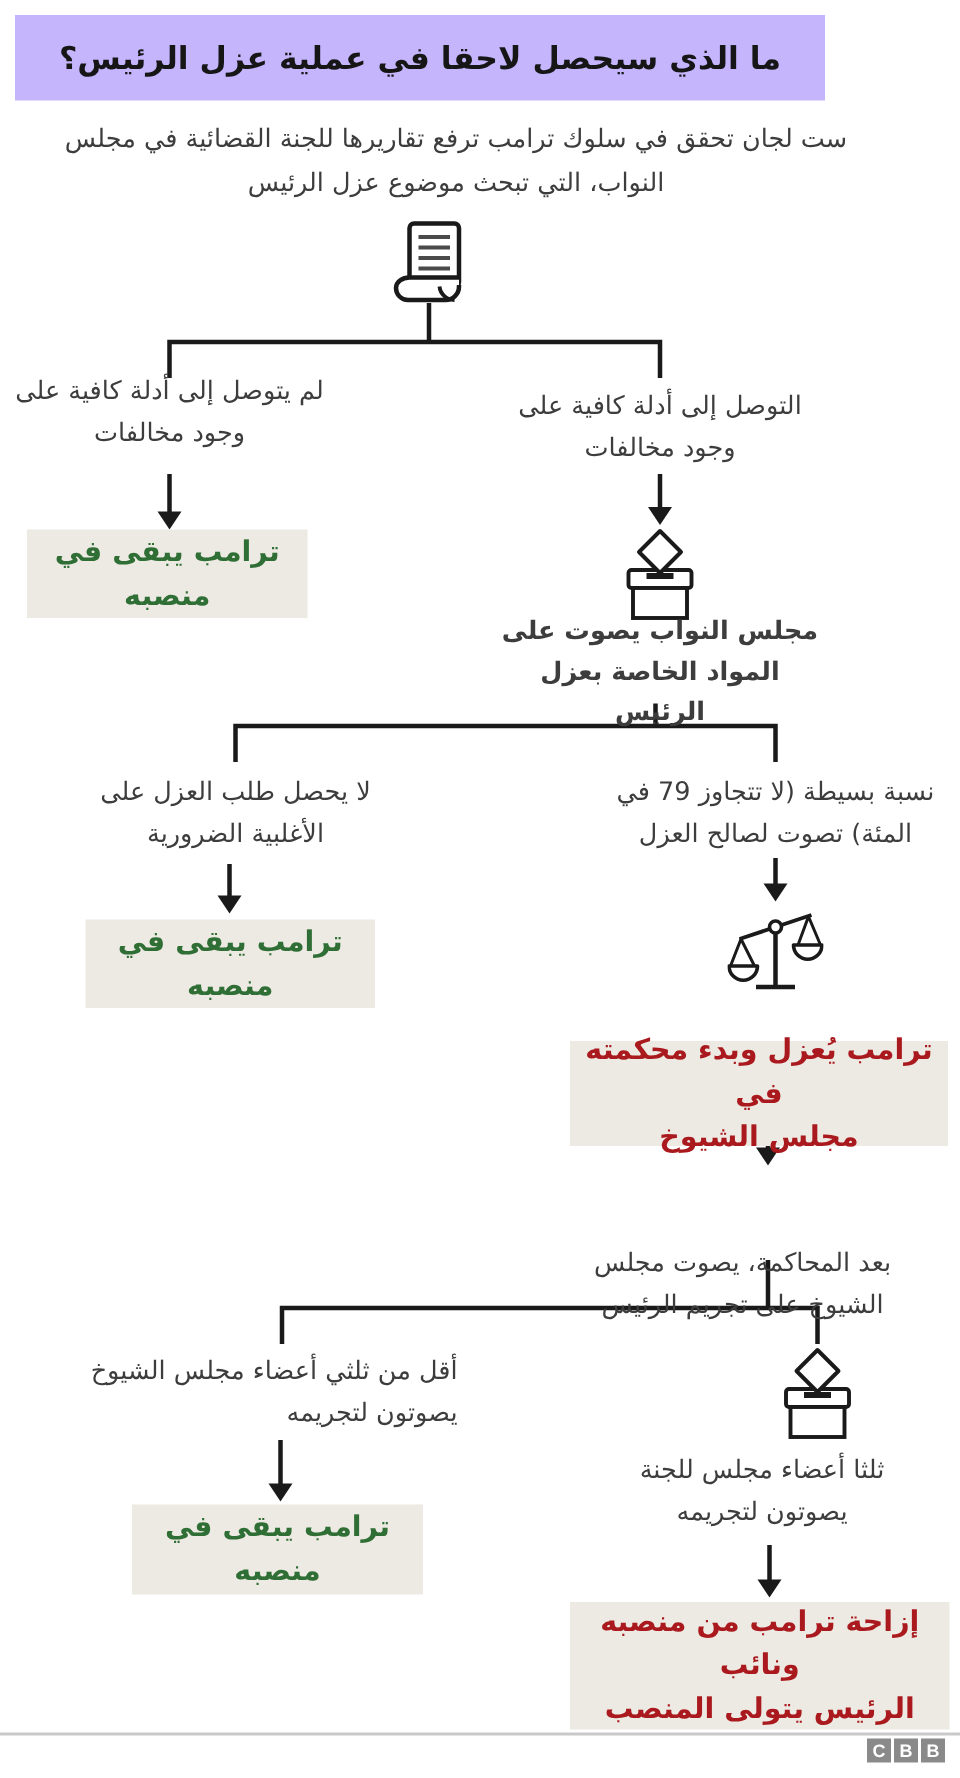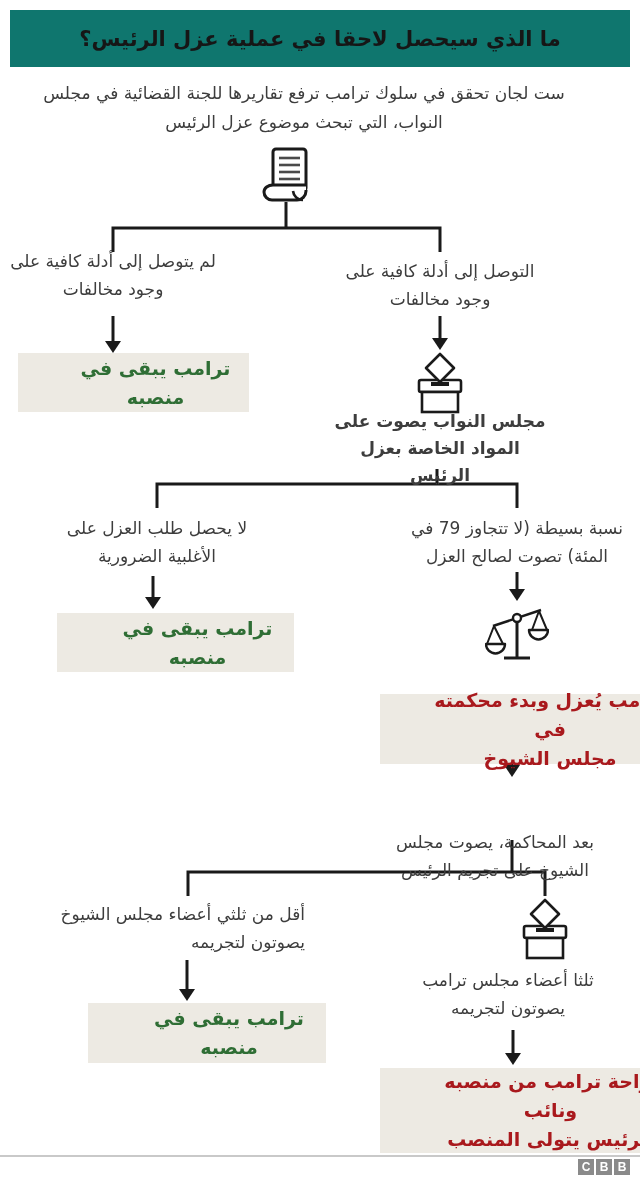--- a/index.html
+++ b/index.html
@@ -2,21 +2,21 @@
 <html dir="rtl" lang="ar"><head>
 <meta charset="utf-8">
 <style>
   html,body{margin:0;padding:0;}
   body{
     width:640px;height:1185px;position:relative;background:#ffffff;
     font-family:"DejaVu Sans",sans-serif;overflow:hidden;
   }
   .abs{position:absolute;}
   .header-band{
-    left:10px;top:10px;width:620px;height:57px;background:#0f766e;
+    left:10px;top:10px;width:540px;height:57px;background:#c4b5fd;
     display:flex;align-items:center;justify-content:center;
   }
   .page-title{
     font-size:21px;font-weight:bold;color:#161616;letter-spacing:0;
   }
   .body-text{
     color:#3d3d3d;font-size:17px;line-height:28px;text-align:center;
     white-space:pre-line;
   }
   .intro{left:24px;top:79px;width:560px;line-height:29px;}
@@ -25,21 +25,20 @@
   .caption-house{left:330px;top:408px;width:220px;line-height:27px;font-weight:bold;}
   .cond-s2-left{left:45px;top:514px;width:224px;}
   .cond-s2-right{left:405px;top:514px;width:224px;}
   .caption-senate{left:385px;top:780px;width:220px;margin-top:48px;}
   .cond-s3-left{left:55px;top:900px;width:250px;text-align:right;}
   .cond-s3-right{left:398px;top:966px;width:220px;}
   .result-box{
     background:#edeae3;display:flex;align-items:center;justify-content:center;
     text-align:center;font-weight:bold;font-size:19px;line-height:29px;
     white-space:pre-line;
-    padding-left:44px;
   }
   .green{color:#2f6e35;}
   .red{color:#a9191d;}
   .green-box-1{left:18px;top:353px;width:187px;height:59px;}
   .green-box-2{left:57px;top:613px;width:193px;height:59px;}
   .green-box-3{left:88px;top:1003px;width:194px;height:60px;}
   .red-box-1{left:380px;top:694px;width:252px;height:70px;}
   .red-box-2{left:380px;top:1068px;width:253px;height:85px;}
   .icon{display:block;}
   .doc-icon{left:259px;top:146px;}
@@ -149,21 +148,21 @@
 <div class="abs body-text cond-s3-left">أقل من ثلثي أعضاء مجلس الشيوخ
 يصوتون لتجريمه</div>
 
 <svg class="abs icon ballot-2" width="66" height="63" viewBox="0 0 66 63">
   <rect x="12" y="29" width="42" height="12" rx="2" fill="#ffffff" stroke="#1a1a1a" stroke-width="2.6"></rect>
   <rect x="15" y="41" width="36" height="20" fill="#ffffff" stroke="#1a1a1a" stroke-width="2.6"></rect>
   <polygon points="33,3 47,17 33,31 19,17" fill="#ffffff" stroke="#1a1a1a" stroke-width="2.6" stroke-linejoin="round"></polygon>
   <rect x="24" y="31" width="18" height="4" fill="#1a1a1a"></rect>
 </svg>
 
-<div class="abs body-text cond-s3-right">ثلثا أعضاء مجلس ترامب
+<div class="abs body-text cond-s3-right">ثلثا أعضاء مجلس للجنة
 يصوتون لتجريمه</div>
 
 <div class="abs result-box green green-box-3">
   <span>ترامب يبقى في منصبه</span>
 </div>
 
 <div class="abs result-box red red-box-2">إزاحة ترامب من منصبه ونائب
 الرئيس يتولى المنصب</div>
 
 <div class="abs footer-divider"></div>

